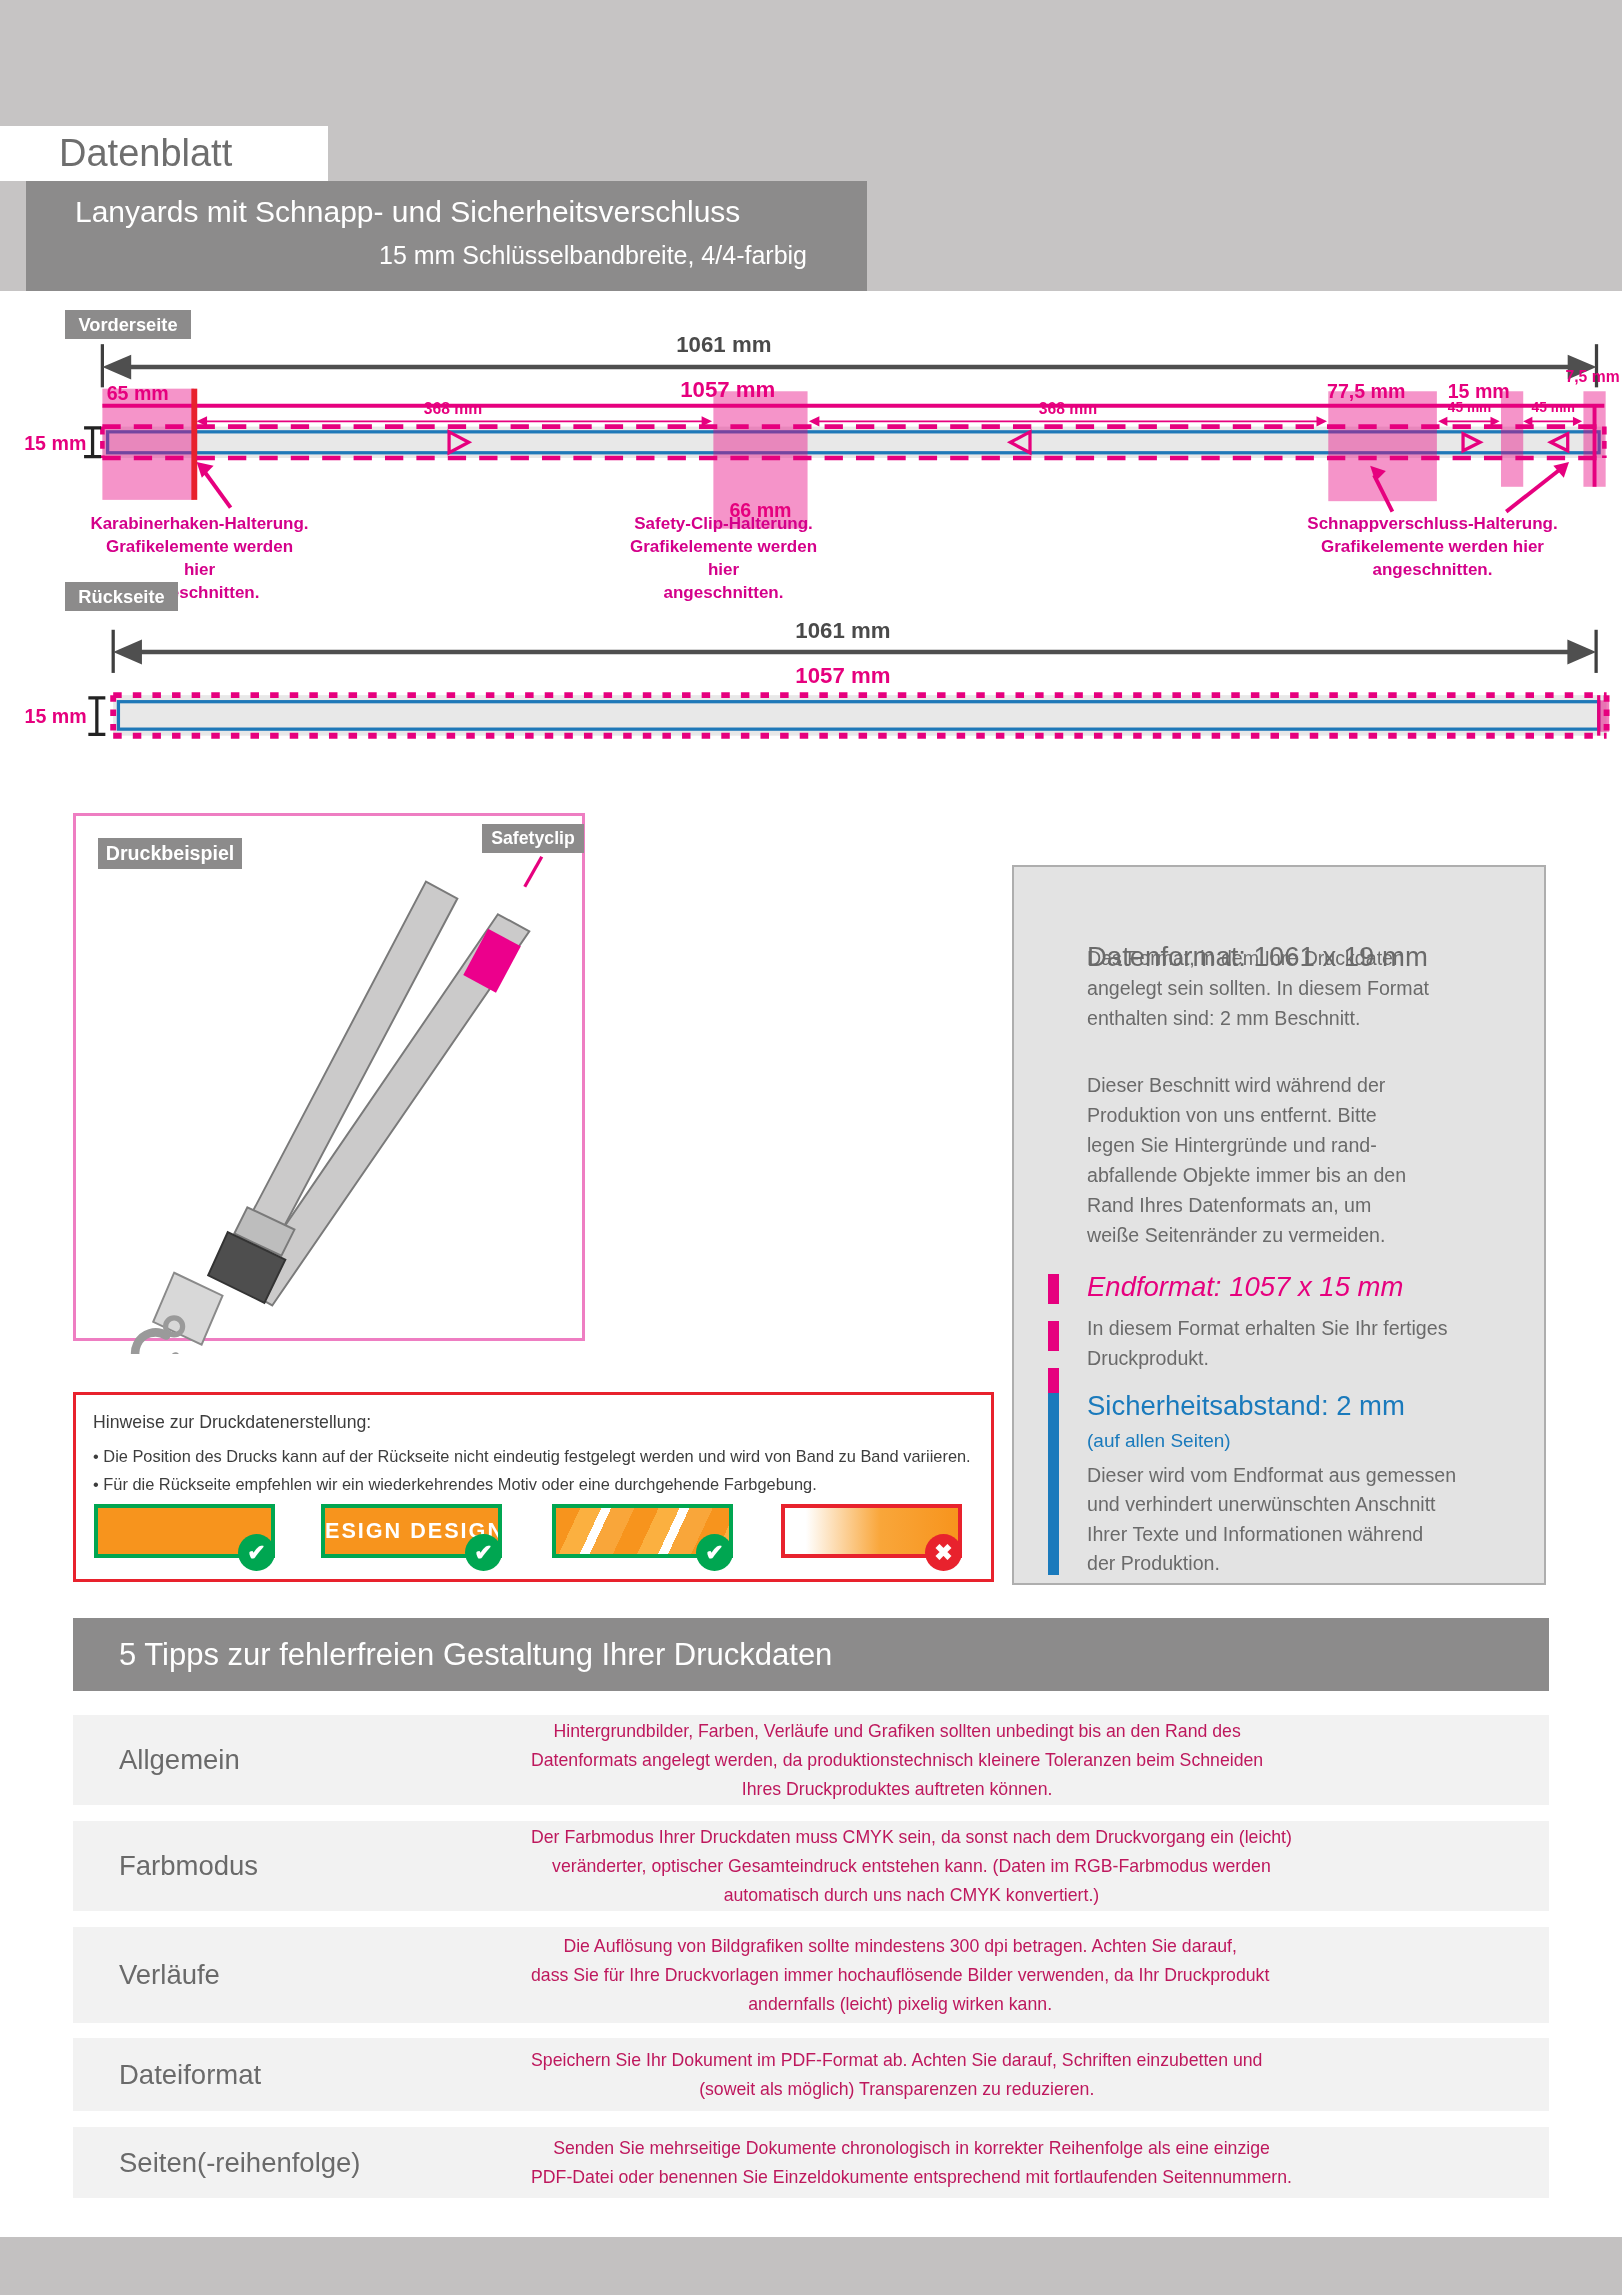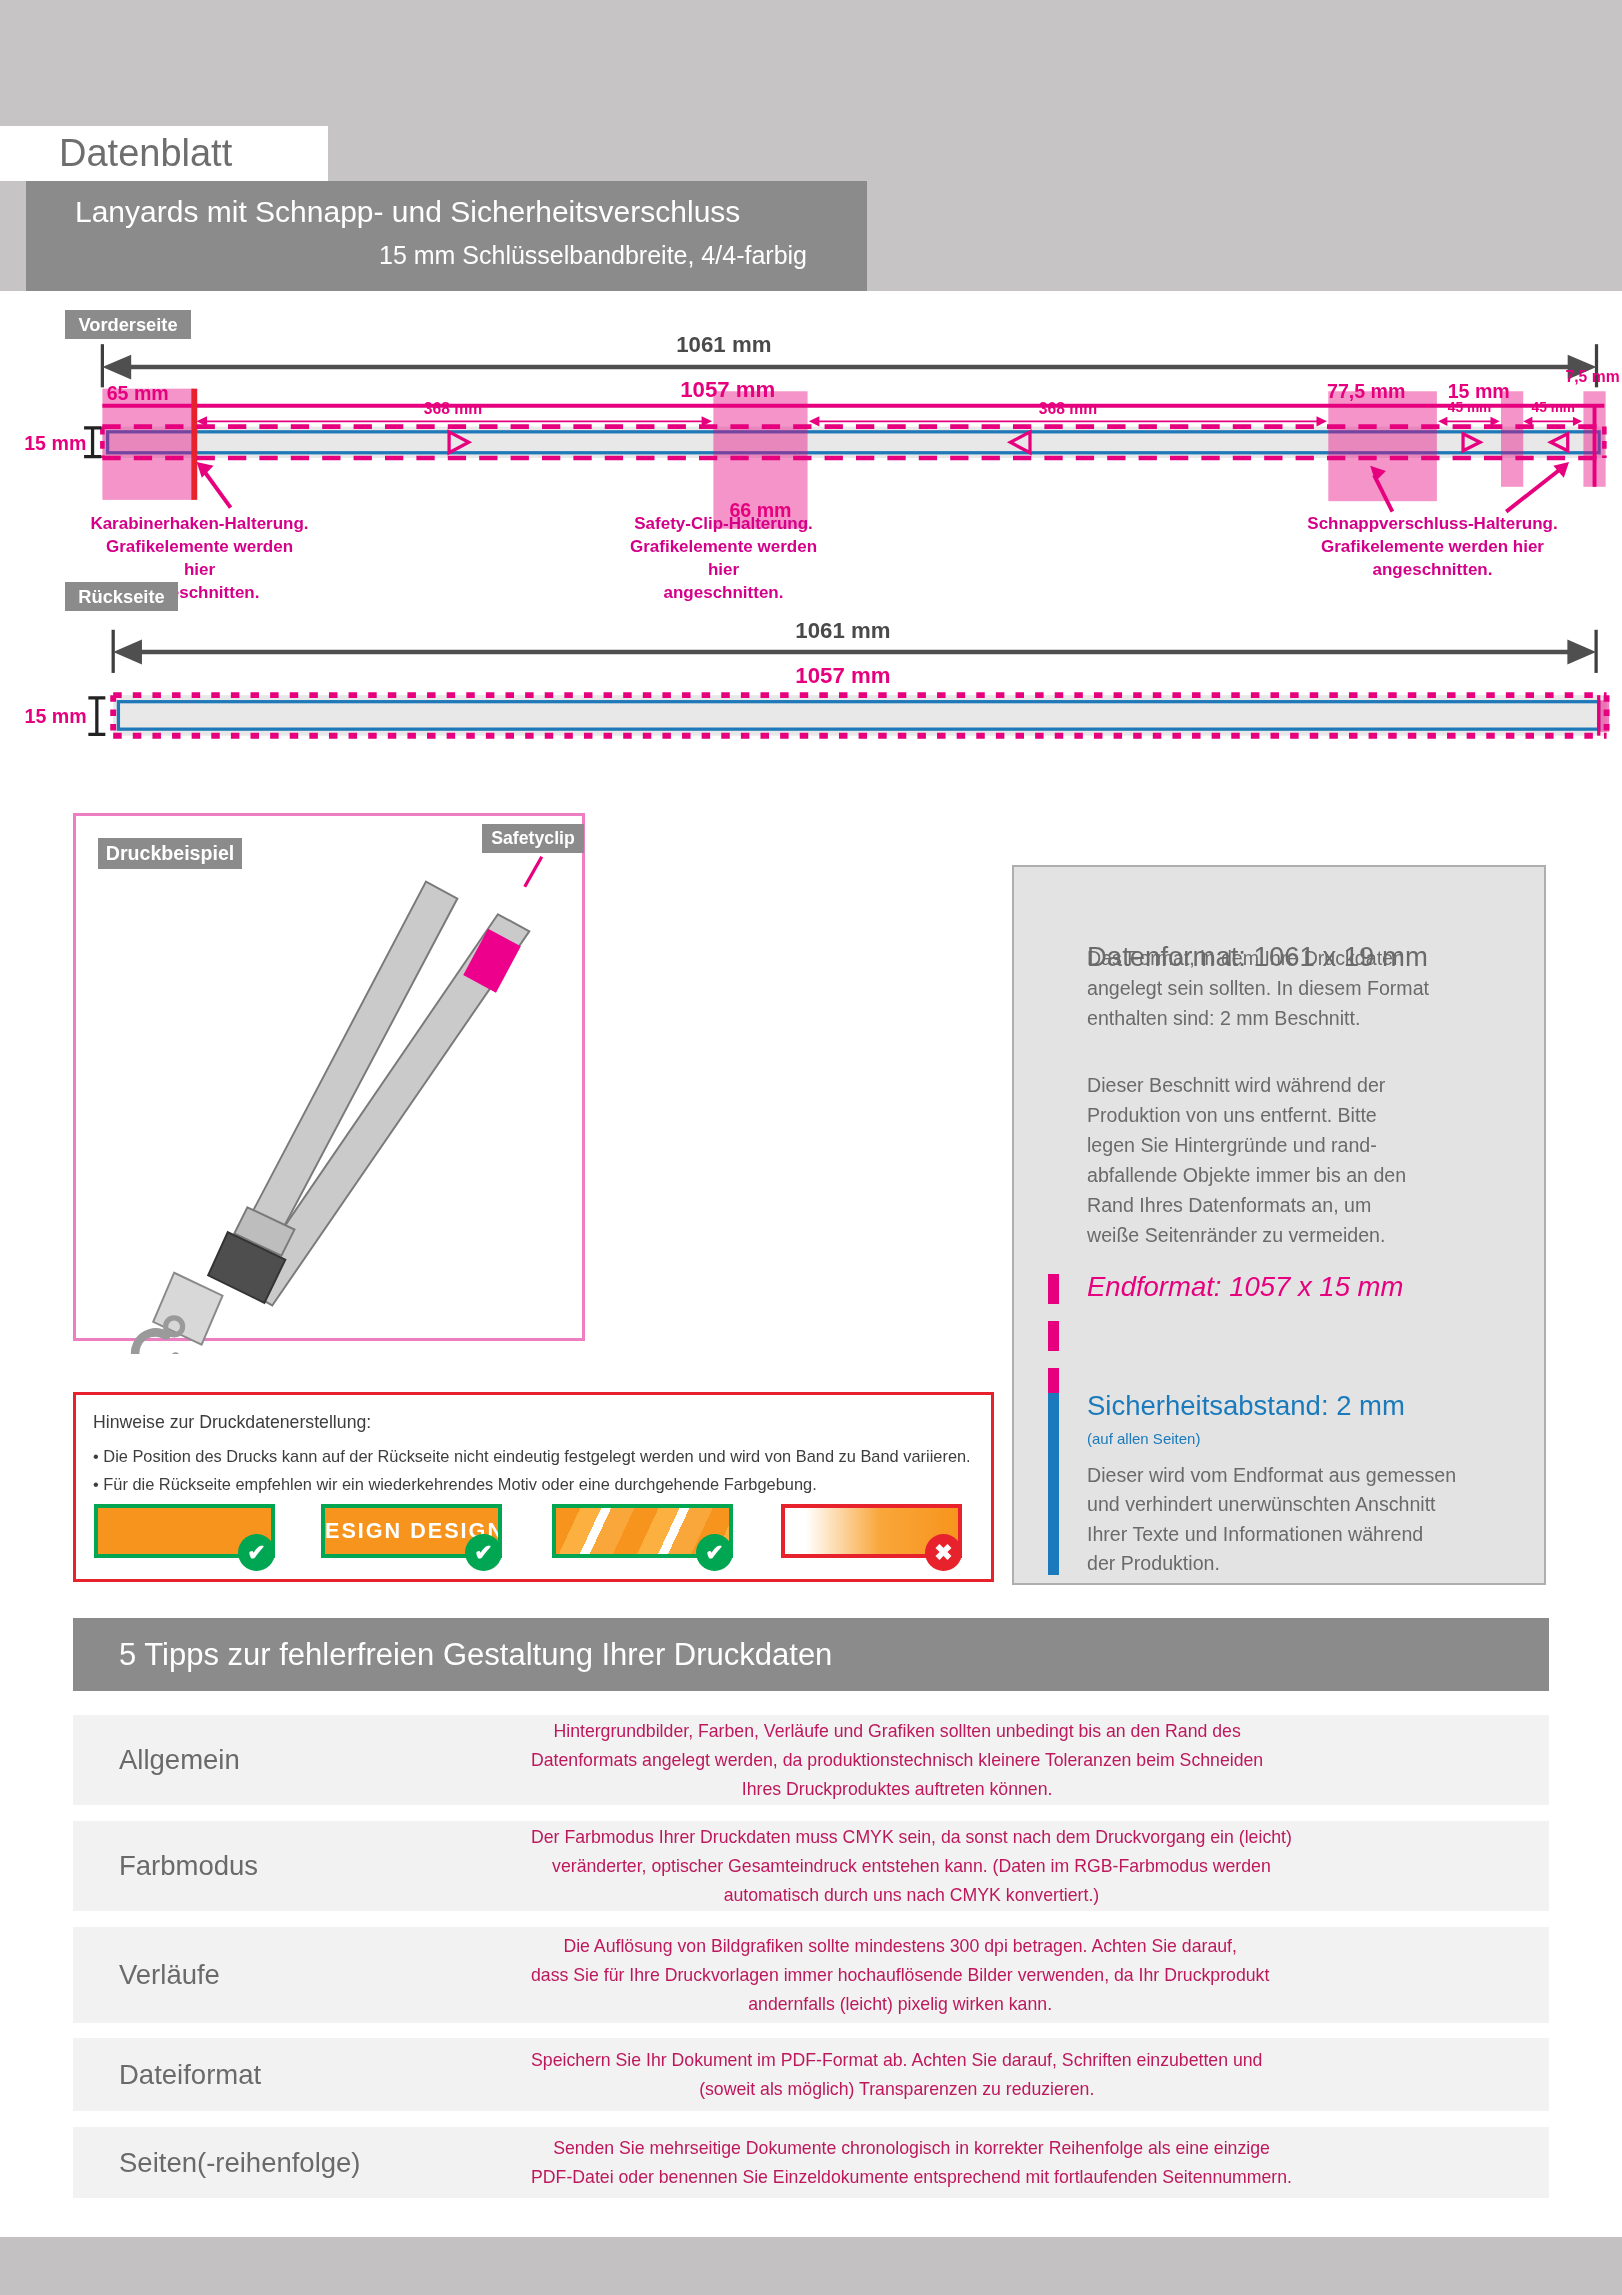--- a/index.html
+++ b/index.html
@@ -39,21 +39,21 @@
   .info-panel{left:1012px;top:865px;width:534px;height:720px;background:#e3e3e3;
         border:2px solid #aeaeae;box-sizing:border-box;color:#6a6a6a;}
   .ip-t{position:absolute;left:73px;font-size:27.5px;}
   .ip-b{position:absolute;left:73px;font-size:19.6px;line-height:30px;white-space:pre-line;}
   .ip-df-title{top:30px;margin-top:44px;}
   .ip-df-b1{top:76px;}
   .ip-df-b2{top:203px;}
   .ip-ef-title{top:404px;color:#e6007e;font-style:italic;}
   .ip-ef-body{top:446px;}
   .ip-sa-title{top:523px;color:#1a7abc;}
-  .ip-sa-sub{position:absolute;left:73px;top:563px;font-size:15px;color:#1a7abc;}
+  .ip-sa-sub{position:absolute;left:73px;top:563px;font-size:19px;color:#1a7abc;}
   .ip-sa-body{top:594px;line-height:29.4px;}
   .dash{position:absolute;left:34px;width:10.5px;height:30px;background:#e6007e;}
   .bluebar{position:absolute;left:34px;top:526px;width:10.5px;height:182px;background:#1a7abc;}
 
   
   .notes-box{left:73px;top:1392px;width:921px;height:190px;background:#ffffff;
         border:3.9px solid #e8222d;box-sizing:border-box;color:#3d3d3d;}
   .nb-title{position:absolute;left:17px;top:17px;font-size:17.7px;}
   .nb-line{position:absolute;left:17px;font-size:16.4px;}
   .nb-b1{top:52px;}
@@ -260,20 +260,22 @@
     <div class="ip-b ip-df-b2">Dieser Beschnitt wird während der
 Produktion von uns entfernt. Bitte
 legen Sie Hintergründe und rand-
 abfallende Objekte immer bis an den
 Rand Ihres Datenformats an, um
 weiße Seitenränder zu vermeiden.</div>
     <div class="dash" style="top:407px"></div>
     <div class="dash" style="top:454px"></div>
     <div class="dash" style="top:501px"></div>
     <div class="ip-t ip-ef-title">Endformat: 1057 x 15 mm</div>
+    <div class="ip-b ip-ef-body">In diesem Format erhalten Sie Ihr fertiges
+Druckprodukt.</div>
     <div class="bluebar"></div>
     <div class="ip-t ip-sa-title">Sicherheitsabstand: 2 mm</div>
     <div class="ip-sa-sub">(auf allen Seiten)</div>
     <div class="ip-b ip-sa-body">Dieser wird vom Endformat aus gemessen
 und verhindert unerwünschten Anschnitt
 Ihrer Texte und Informationen während
 der Produktion.</div>
   </div>
 
   <div class="abs notes-box">

